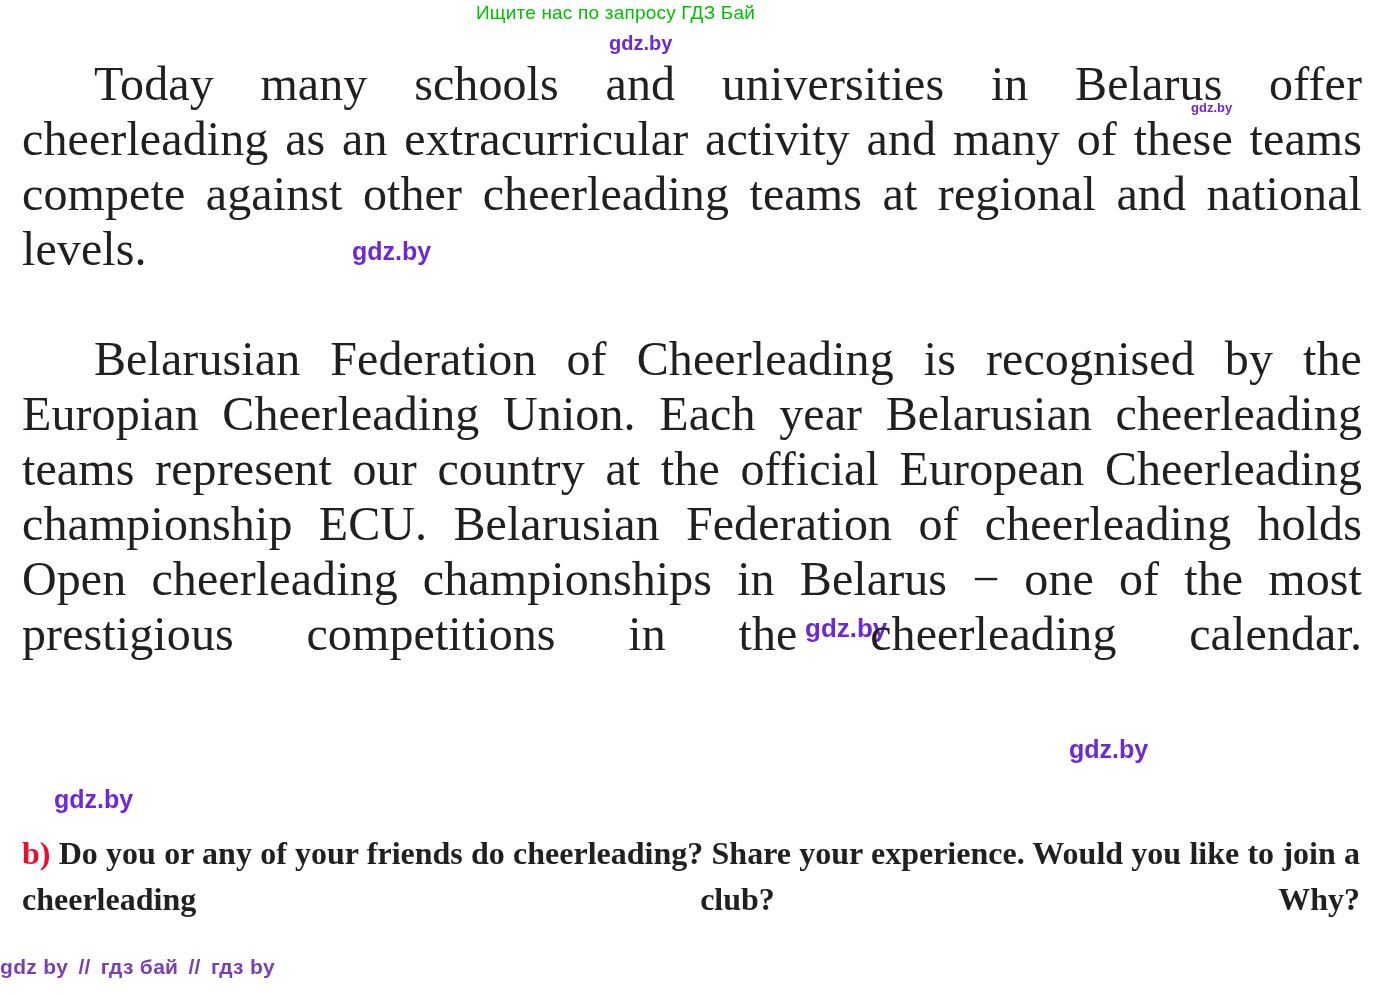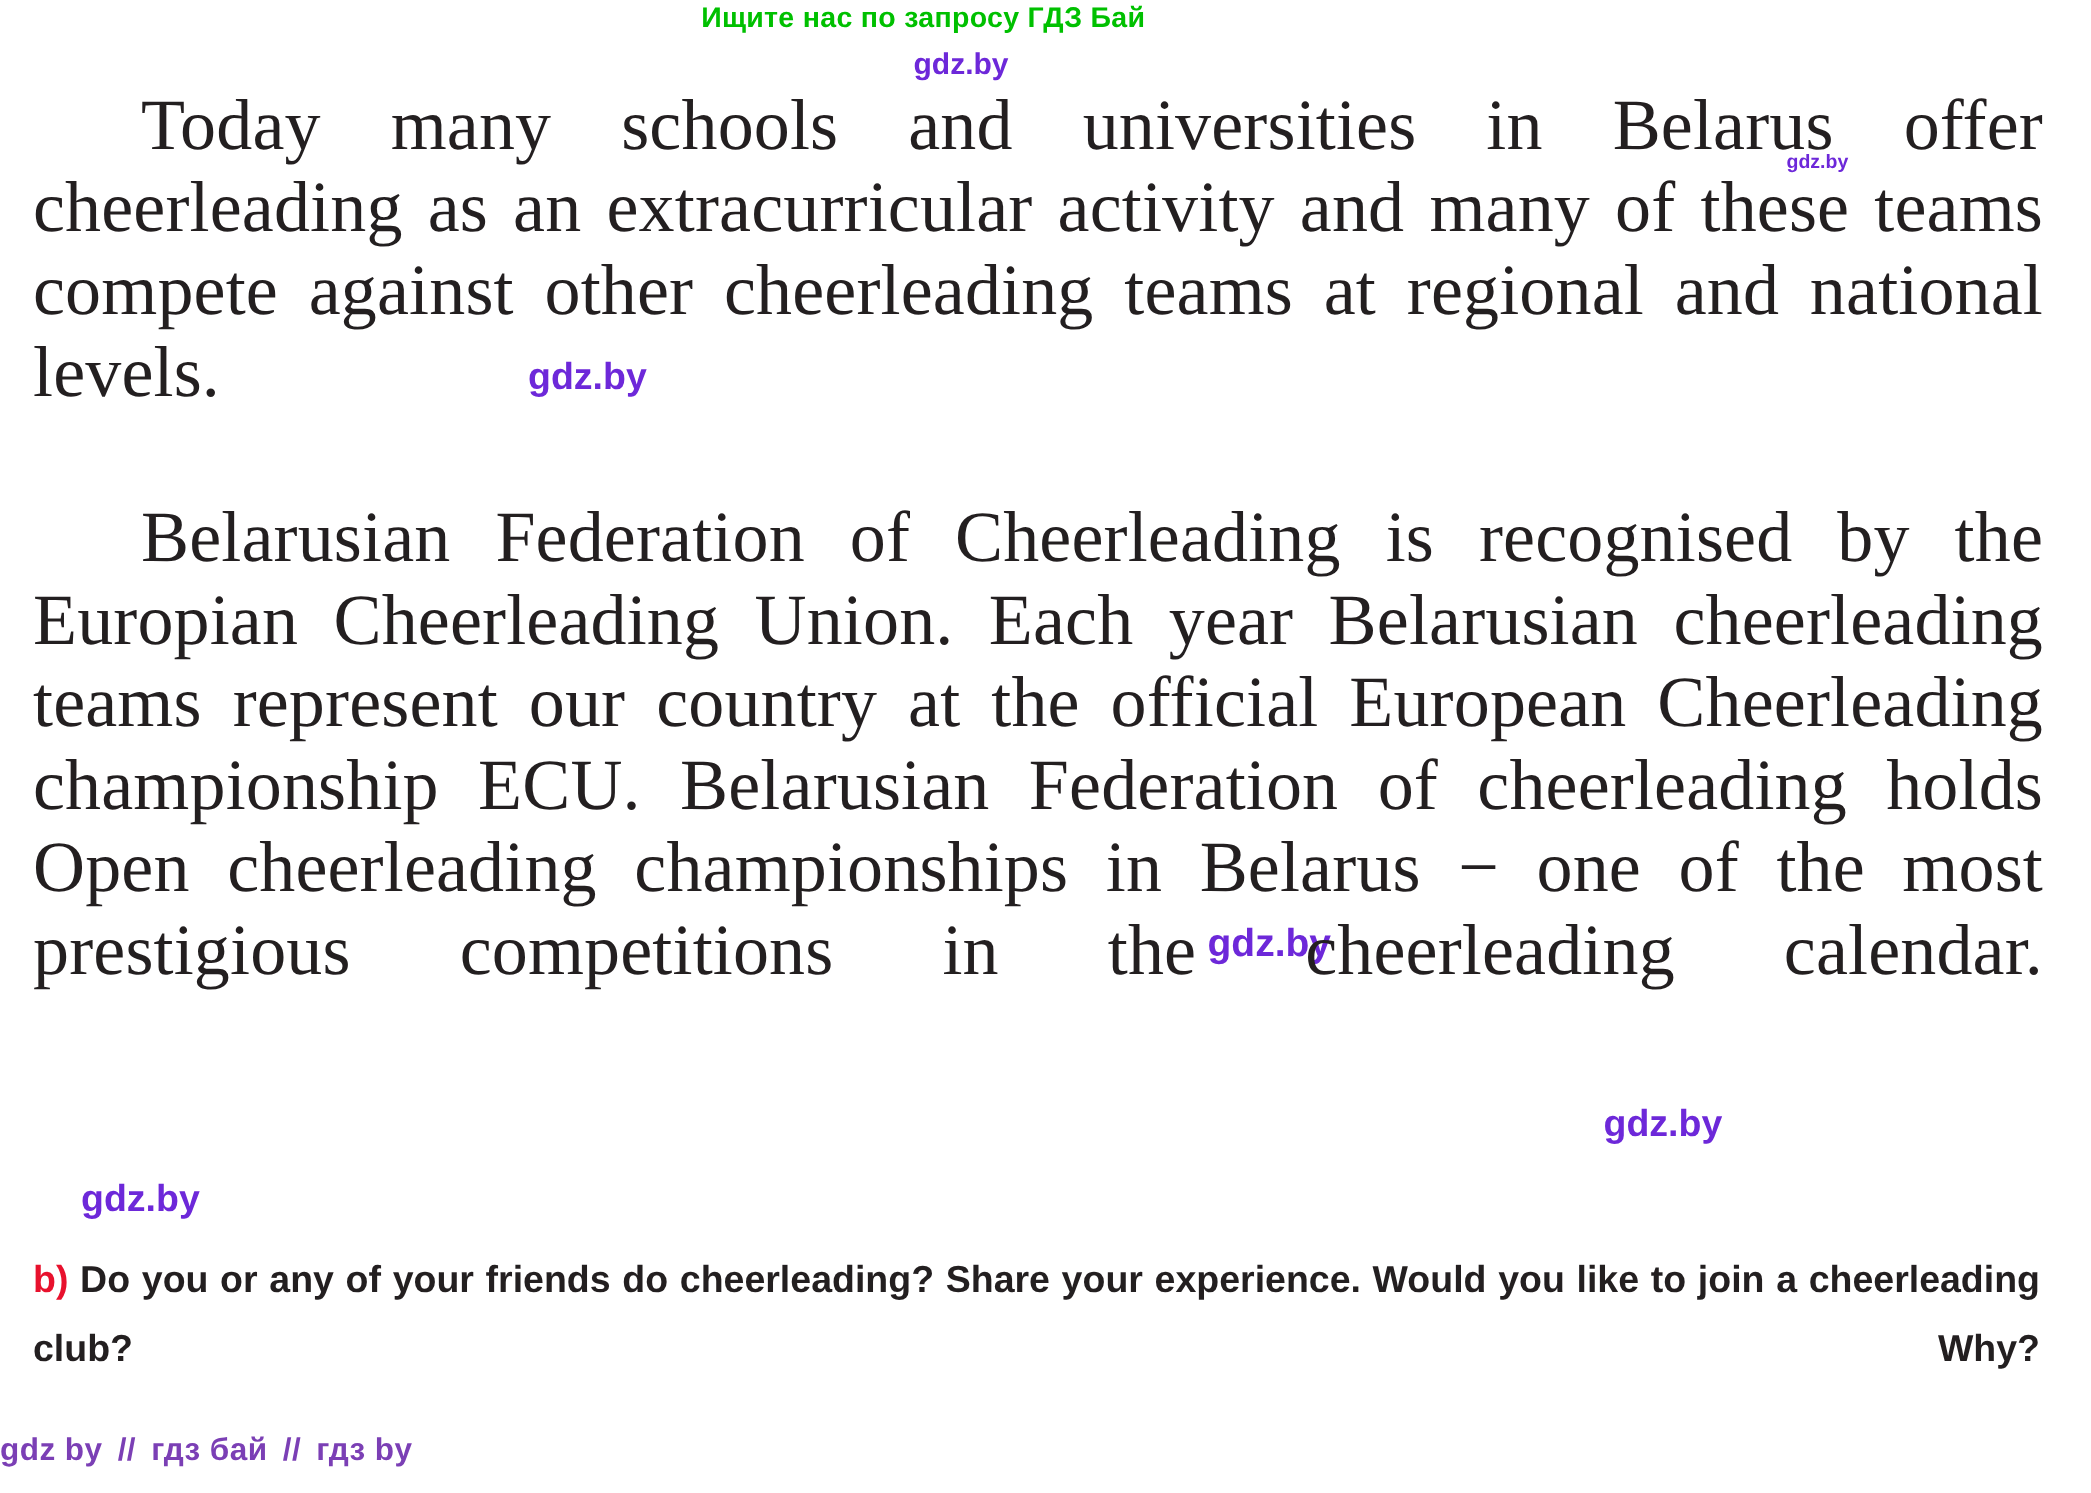--- a/index.html
+++ b/index.html
@@ -24,21 +24,21 @@
   
   .top-banner {
     position: absolute;
     top: 2px;
     left: 0;
     width: 1231px;
     text-align: center;
     font-family: "Liberation Sans", sans-serif;
     font-size: 19px;
     color: #00c000;
-    font-weight: 700;
+    font-weight: 400;
     letter-spacing: 0.2px;
   }
 
   
   .wm {
     position: absolute;
     font-family: "Liberation Sans", sans-serif;
     color: #6d28d9;
     font-weight: 700;
     white-space: nowrap;
@@ -74,23 +74,23 @@
     display: inline-block;
     width: 100%;
   }
   p.para.no-justify-last::after { content: none; }
 
   .q-block {
     position: absolute;
     left: 22px;
     top: 830px;
     width: 1338px;
-    font-family: Liberation Sans, sans-serif;
+    font-family: Liberation Serif, serif;
     font-weight: 700;
-    font-size: 25px;
+    font-size: 32px;
     line-height: 46px;
     color: #231f20;
     text-align: justify;
   }
   .q-block .marker {
     color: #e8112d;
     font-weight: 700;
   }
   .q-block .qtext::after {
     content: "";

